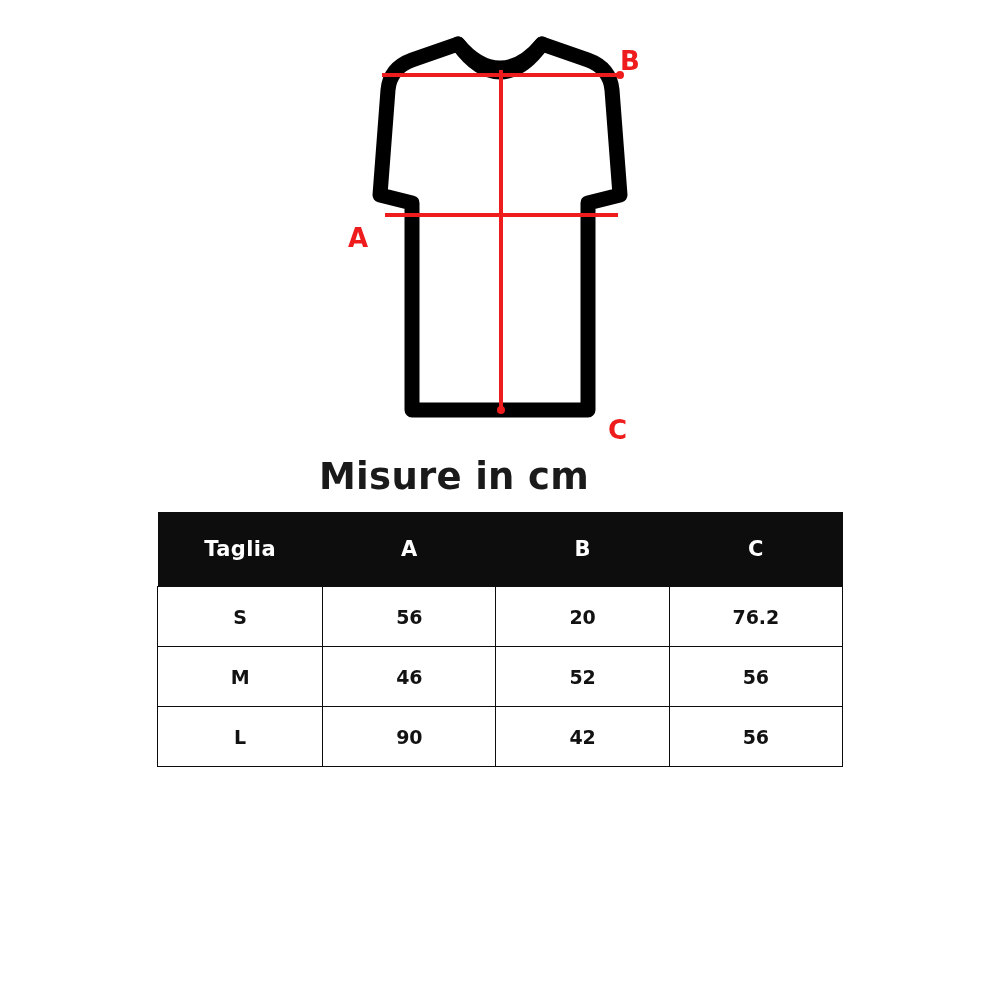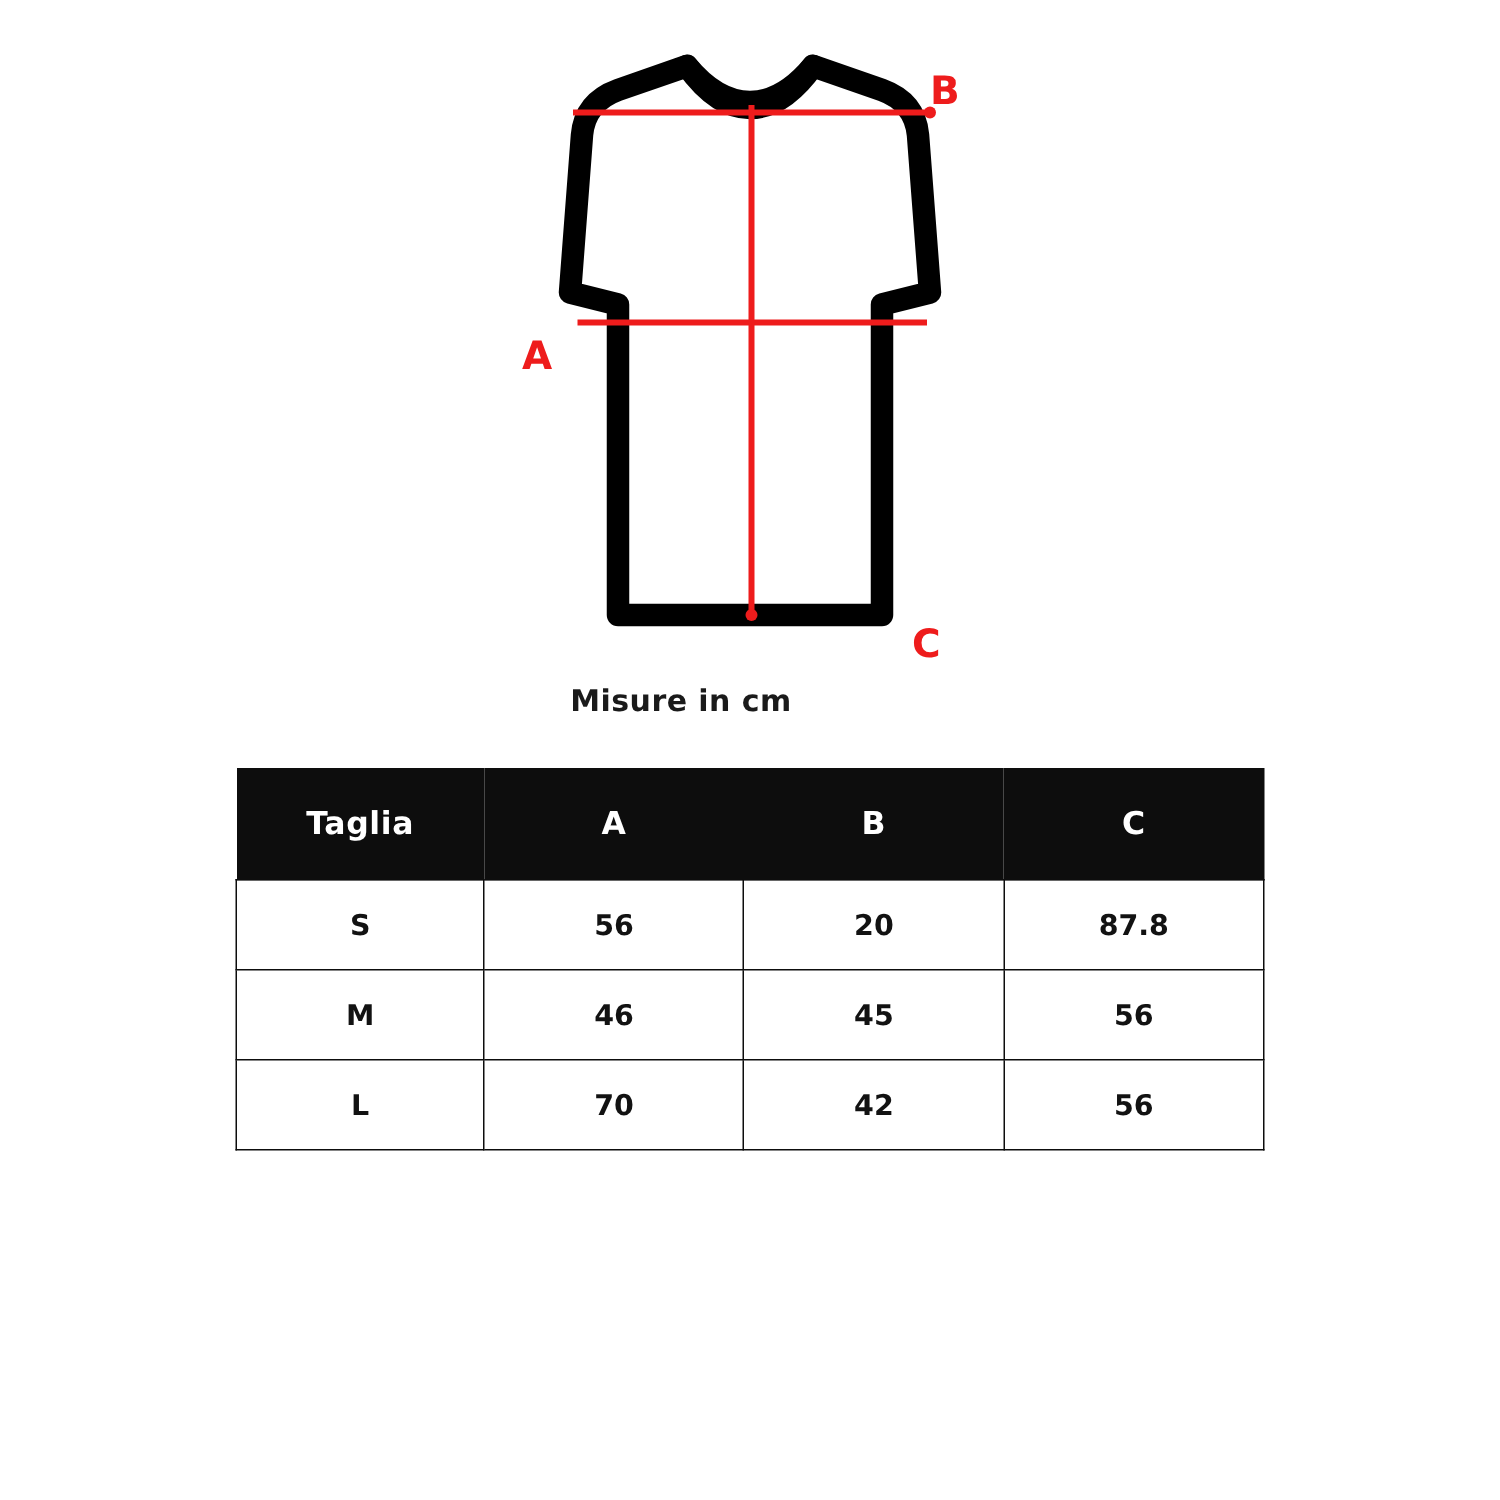--- a/index.html
+++ b/index.html
@@ -43,21 +43,21 @@
   #label-b { left: 350px; top: 28px; }
   #label-c { left: 338px; top: 397px; }
 
   
   #caption {
     position: absolute;
     left: 0;
     top: 455px;
     width: 908px;
     text-align: center;
-    font-size: 20px;
+    font-size: 37px;
     font-weight: bold;
     letter-spacing: 0.3px;
     color: #1a1a1a;
   }
 
   
   #size-table {
     position: absolute;
     left: 157px;
     top: 512px;
@@ -133,30 +133,30 @@
         <th>A</th>
         <th>B</th>
         <th>C</th>
       </tr>
     </thead>
     <tbody>
       <tr>
         <td>S</td>
         <td>56</td>
         <td>20</td>
-        <td>87.8</td>
+        <td>76.2</td>
       </tr>
       <tr>
         <td>M</td>
         <td>46</td>
-        <td>45</td>
+        <td>52</td>
         <td>56</td>
       </tr>
       <tr>
         <td>L</td>
-        <td>70</td>
+        <td>90</td>
         <td>42</td>
         <td>56</td>
       </tr>
     </tbody>
   </table>
 
 </div>
 
 </body></html>

